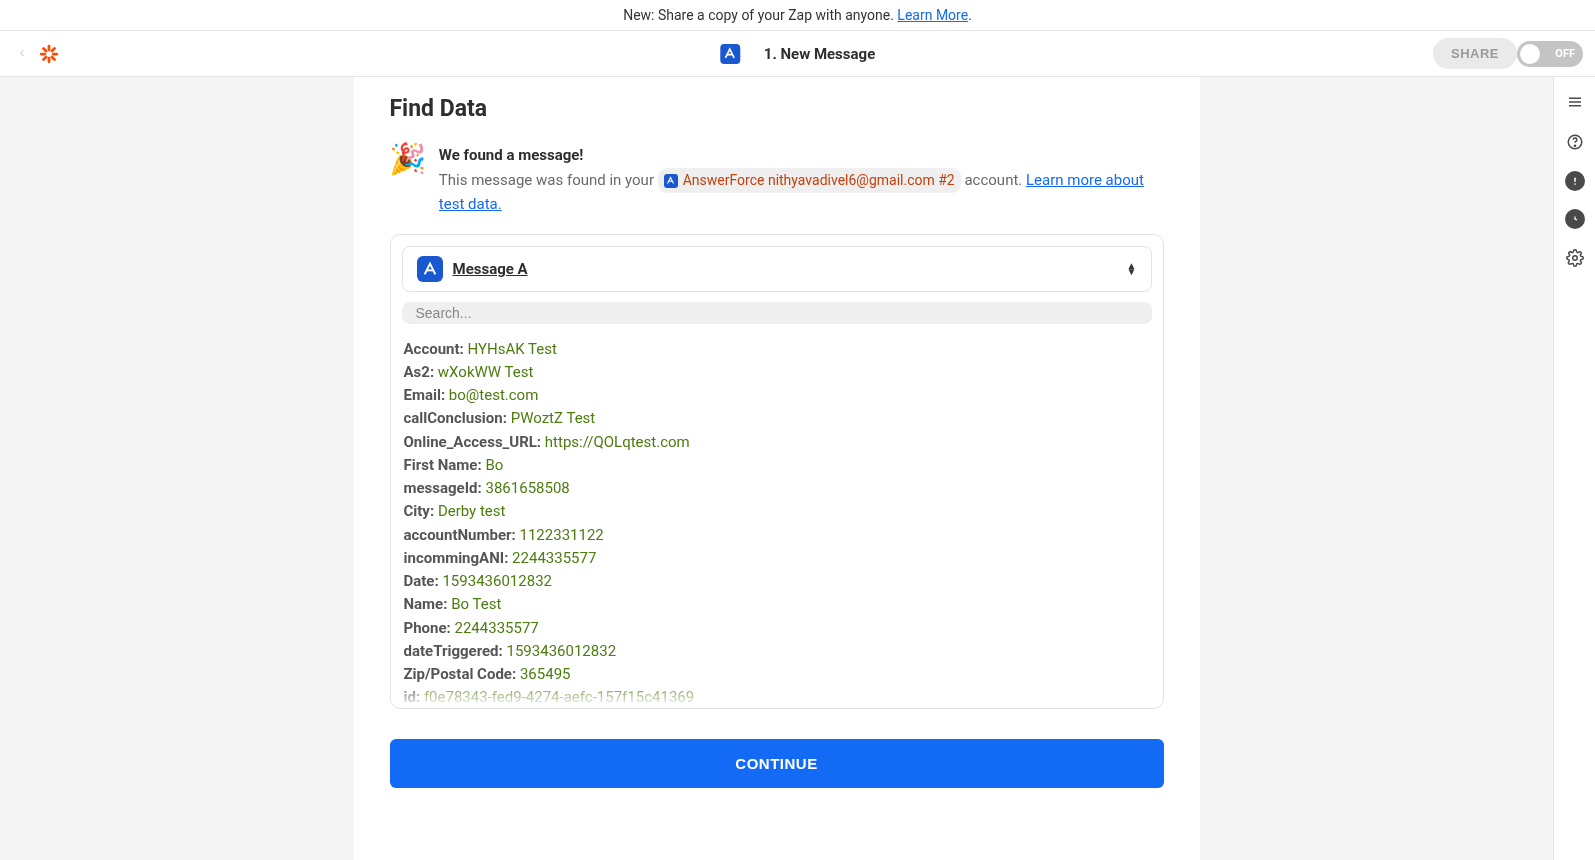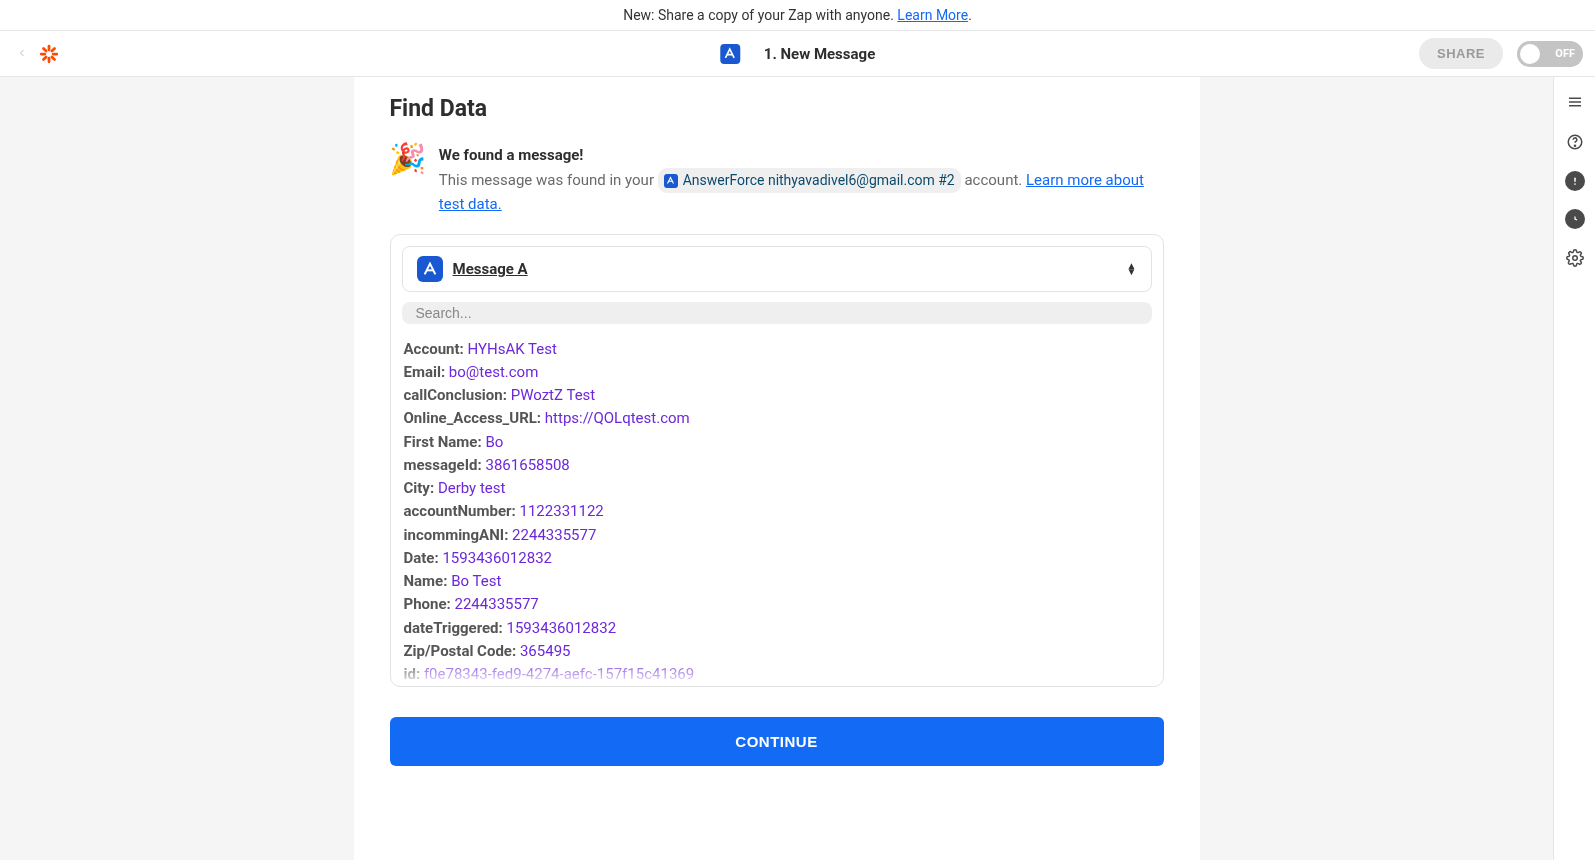--- a/index.html
+++ b/index.html
@@ -44,21 +44,20 @@
     display: flex;
     align-items: center;
     gap: 24px;
     font-weight: 700;
     font-size: 15px;
   }
   .header-right {
     margin-left: auto;
     display: flex;
     align-items: center;
-    gap: 14px;
   }
   .back-chevron {
     color: #bdbdbd;
     font-size: 16px;
     cursor: pointer;
     padding: 4px;
   }
   .logo-zapier svg { display:block; }
   .app-badge {
     width: 20px; height: 20px;
@@ -143,21 +142,21 @@
   .found-text { flex:1; font-size: 15px; }
   .found-text .headline { font-weight: 700; margin-bottom: 4px; }
   .found-text .desc { color: #6a6a6a; line-height: 1.5; }
   .chip {
     display: inline-flex;
     align-items: center;
     gap: 5px;
     background: #efefef;
     border-radius: 9px;
     padding: 2px 6px;
-    color: #0c4a6e;
+    color: #c2410c;
     font-size: 14px;
   }
   .chip .app-badge { width:14px; height:14px; border-radius:3px; }
   .chip .app-badge svg { width:9px; height:9px; }
   a.learn-link { color: #136bf5; text-decoration: underline; }
 
   .data-card {
     border: 1px solid #e3e3e3;
     border-radius: 10px;
     padding: 11px 11px 0 11px;
@@ -198,21 +197,21 @@
   .kv-list {
     max-height: 370px;
     overflow: hidden;
     padding-left: 2px;
     font-size: 15px;
     line-height: 1.55;
     color: #555;
     position: relative;
   }
   .kv-row .k { font-weight:700; color:#555; }
-  .kv-row .v { color:#6d28d9; }
+  .kv-row .v { color:#4d7c0f; }
   .kv-fade {
     position:absolute;
     bottom:0; left:0; right:0;
     height: 28px;
     background: linear-gradient(to bottom, rgba(255,255,255,0), #fff);
     pointer-events:none;
   }
 
   .continue-btn {
     width: 100%;
@@ -343,20 +342,21 @@
             <span>▲</span>
               <span>▼</span>
           </span>
         </div>
 
         <input class="search-input" type="text" placeholder="Search..." style="">
 
         <div class="kv-list" id="kv-list">
 
           <div class="kv-row"><span class="k">Account: </span><span class="v">HYHsAK Test</span></div>
+            <div class="kv-row"><span class="k">As2: </span><span class="v">wXokWW Test</span></div>
             <div class="kv-row"><span class="k">Email: </span><span class="v">bo@test.com</span></div>
             <div class="kv-row"><span class="k">callConclusion: </span><span class="v">PWoztZ Test</span></div>
             <div class="kv-row"><span class="k">Online_Access_URL: </span><span class="v">https://QOLqtest.com</span></div>
             <div class="kv-row"><span class="k">First Name: </span><span class="v">Bo</span></div>
             <div class="kv-row"><span class="k">messageId: </span><span class="v">3861658508</span></div>
             <div class="kv-row"><span class="k">City: </span><span class="v">Derby test</span></div>
             <div class="kv-row"><span class="k">accountNumber: </span><span class="v">1122331122</span></div>
             <div class="kv-row"><span class="k">incommingANI: </span><span class="v">2244335577</span></div>
             <div class="kv-row"><span class="k">Date: </span><span class="v">1593436012832</span></div>
             <div class="kv-row"><span class="k">Name: </span><span class="v">Bo Test</span></div>

